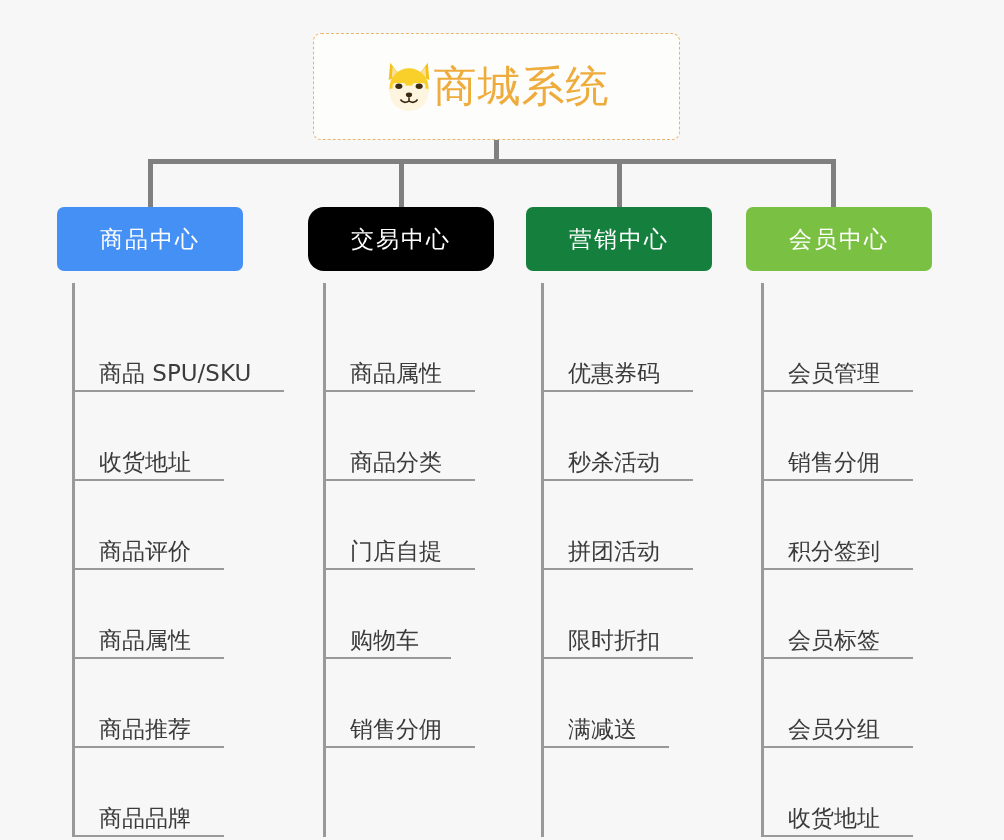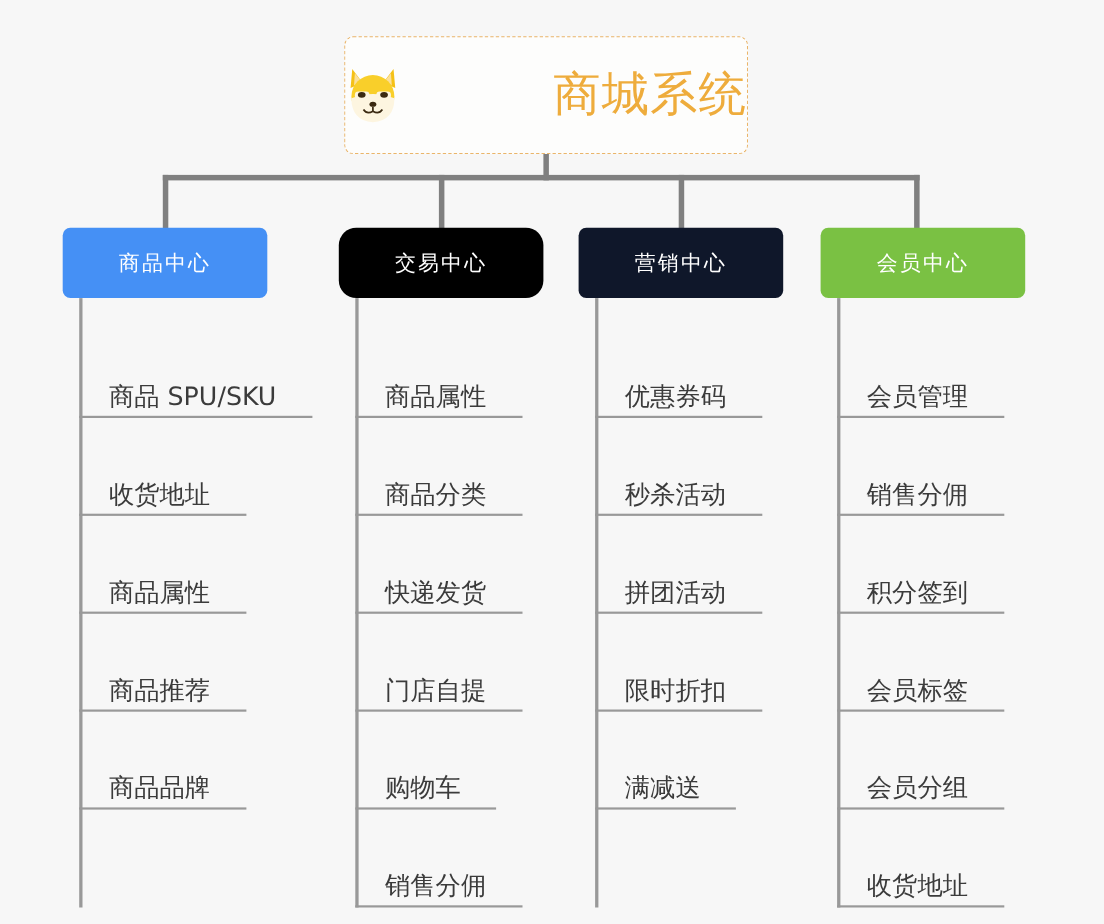--- a/index.html
+++ b/index.html
@@ -25,21 +25,21 @@
     left: 313px;
     top: 33px;
     width: 367px;
     height: 107px;
     background: #fdfdfc;
     border: 1px dashed #eab56a;
     border-radius: 8px;
     box-sizing: border-box;
     display: flex;
     align-items: center;
-    justify-content: space-between;
+    justify-content: center;
     gap: 0;
   }
   .root-emoji {
     width: 50px;
     height: 56px;
     flex: 0 0 auto;
     display: block;
   }
   .root-title {
     font-size: 43px;
@@ -80,28 +80,28 @@
     position: absolute;
     top: 207px;
   }
   .cat-header {
     height: 64px;
     border-radius: 7px;
     display: flex;
     align-items: center;
     justify-content: center;
     color: #ffffff;
-    font-size: 19px;
+    font-size: 23px;
     letter-spacing: 2px;
     box-sizing: border-box;
     font-family: "DejaVu Sans", "Liberation Sans", sans-serif;
   }
   .leaf-wrap {
     position: relative;
-    margin-top: 0;
+    margin-top: 12px;
     padding-top: 20px;
   }
   .spine {
     position: absolute;
     left: 15px;
     top: 0;
     width: 3px;
     background: #999999;
   }
   .leaf-item {
@@ -168,20 +168,24 @@
         <div class="leaf-item">
           <div class="leaf-underline" style="width: 212px;"></div>
           <span class="leaf-label">商品 SPU/SKU</span>
         </div>
         <div class="leaf-item">
           <div class="leaf-underline" style="width: 152px;"></div>
           <span class="leaf-label">收货地址</span>
         </div>
         <div class="leaf-item">
           <div class="leaf-underline" style="width: 152px;"></div>
+          <span class="leaf-label">商品评价</span>
+        </div>
+        <div class="leaf-item">
+          <div class="leaf-underline" style="width: 152px;"></div>
           <span class="leaf-label">商品属性</span>
         </div>
         <div class="leaf-item">
           <div class="leaf-underline" style="width: 152px;"></div>
           <span class="leaf-label">商品推荐</span>
         </div>
         <div class="leaf-item">
           <div class="leaf-underline" style="width: 152px;"></div>
           <span class="leaf-label">商品品牌</span>
         </div>
@@ -194,38 +198,34 @@
         <div class="leaf-item">
           <div class="leaf-underline" style="width: 152px;"></div>
           <span class="leaf-label">商品属性</span>
         </div>
         <div class="leaf-item">
           <div class="leaf-underline" style="width: 152px;"></div>
           <span class="leaf-label">商品分类</span>
         </div>
         <div class="leaf-item">
           <div class="leaf-underline" style="width: 152px;"></div>
-          <span class="leaf-label">快递发货</span>
-        </div>
-        <div class="leaf-item">
-          <div class="leaf-underline" style="width: 152px;"></div>
           <span class="leaf-label">门店自提</span>
         </div>
         <div class="leaf-item">
           <div class="leaf-underline" style="width: 128px;"></div>
           <span class="leaf-label">购物车</span>
         </div>
         <div class="leaf-item">
           <div class="leaf-underline" style="width: 152px;"></div>
           <span class="leaf-label">销售分佣</span>
         </div>
       </div>
     </div>
     <div class="column" style="left: 526px; width: 186px;">
-      <div class="cat-header" style="background: #0f172a; width: 186px;">营销中心</div>
+      <div class="cat-header" style="background: #15803d; width: 186px;">营销中心</div>
       <div class="leaf-wrap">
         <div class="spine" style="height: 554px;"></div>
         <div class="leaf-item">
           <div class="leaf-underline" style="width: 152px;"></div>
           <span class="leaf-label">优惠券码</span>
         </div>
         <div class="leaf-item">
           <div class="leaf-underline" style="width: 152px;"></div>
           <span class="leaf-label">秒杀活动</span>
         </div>

